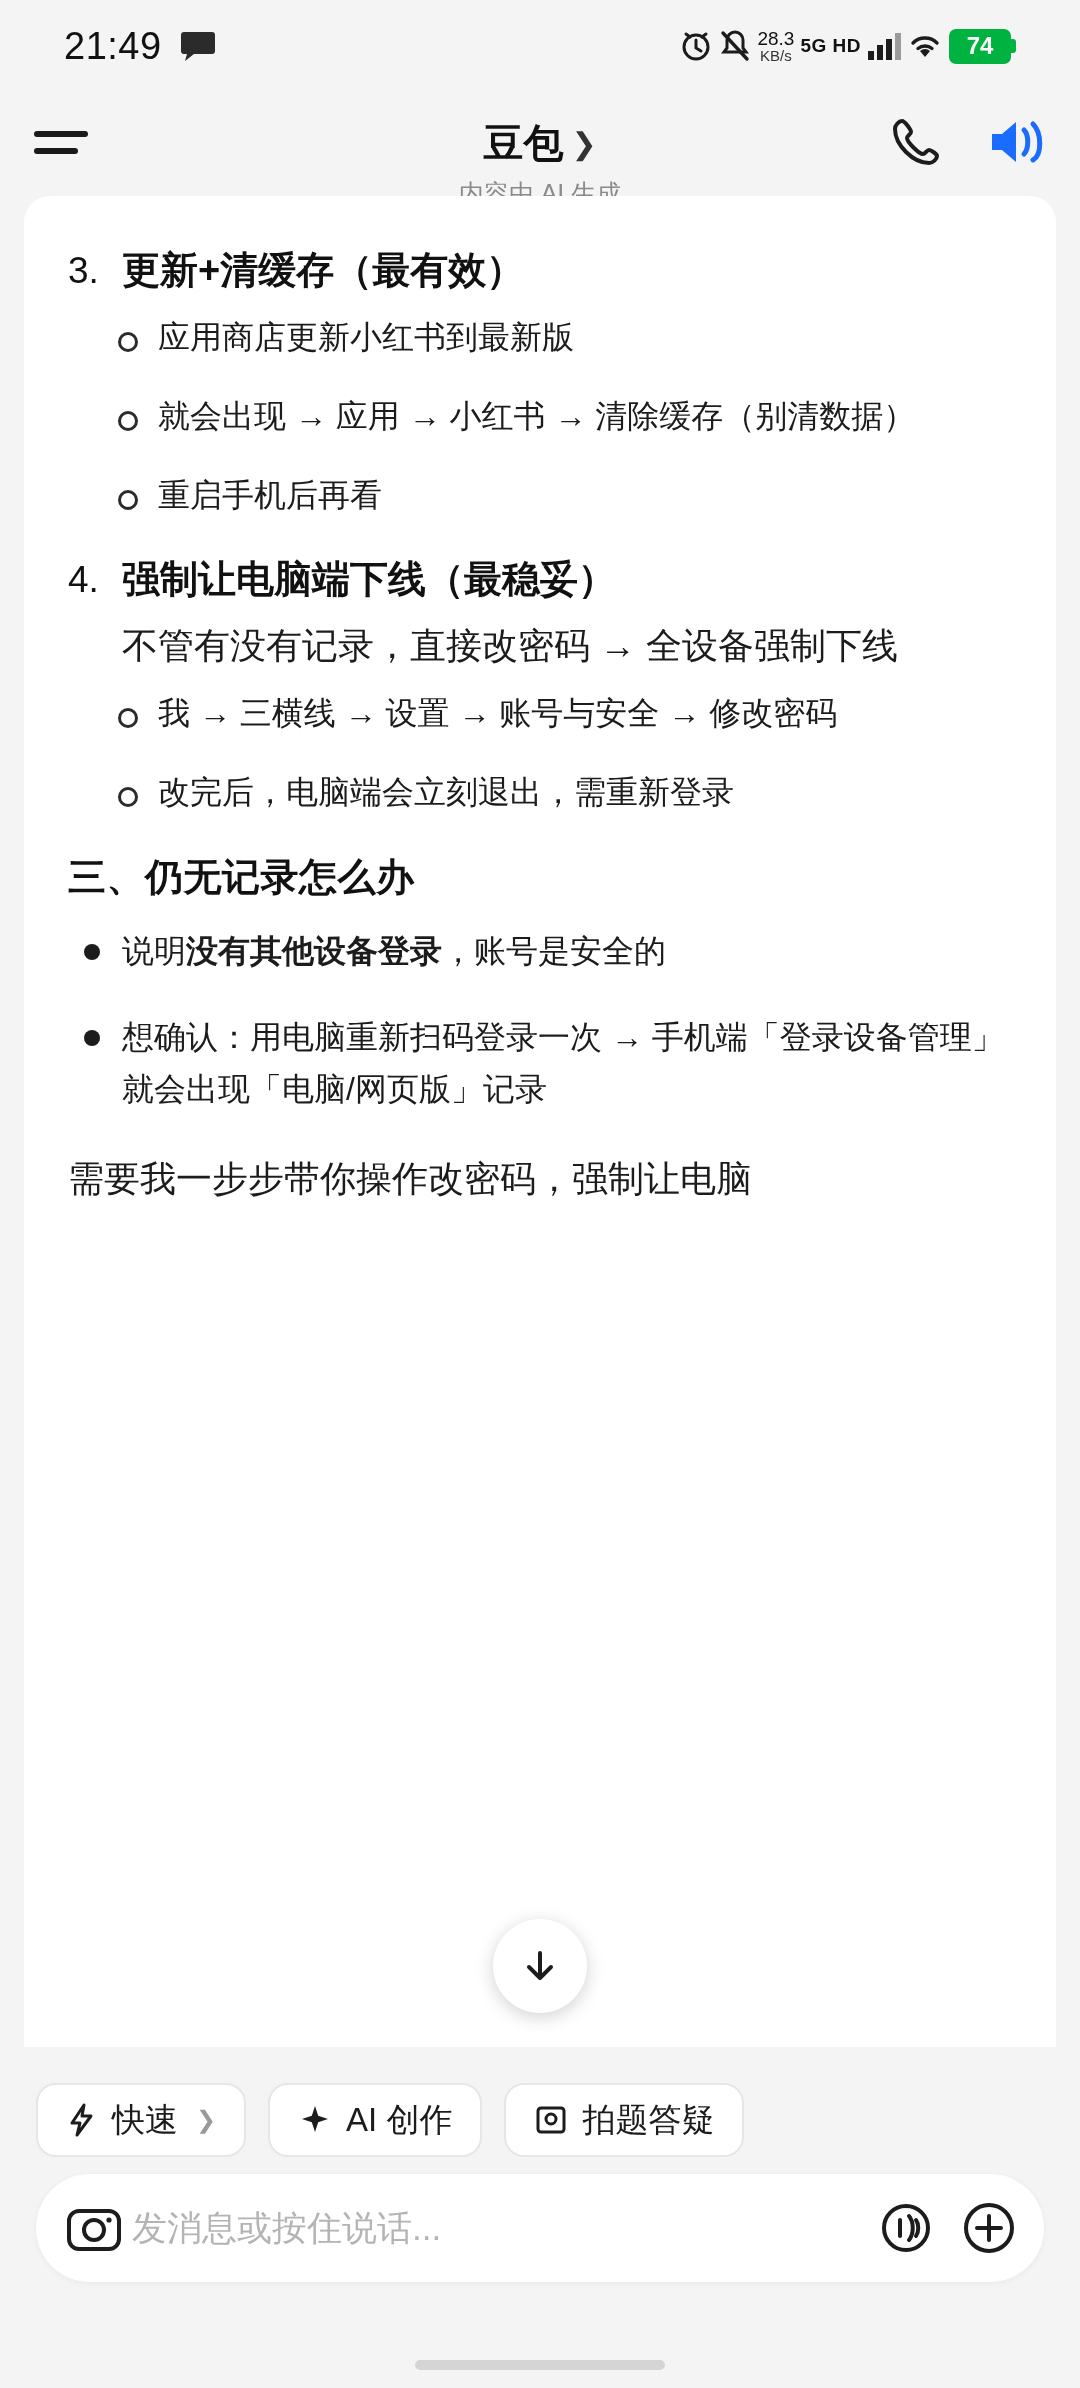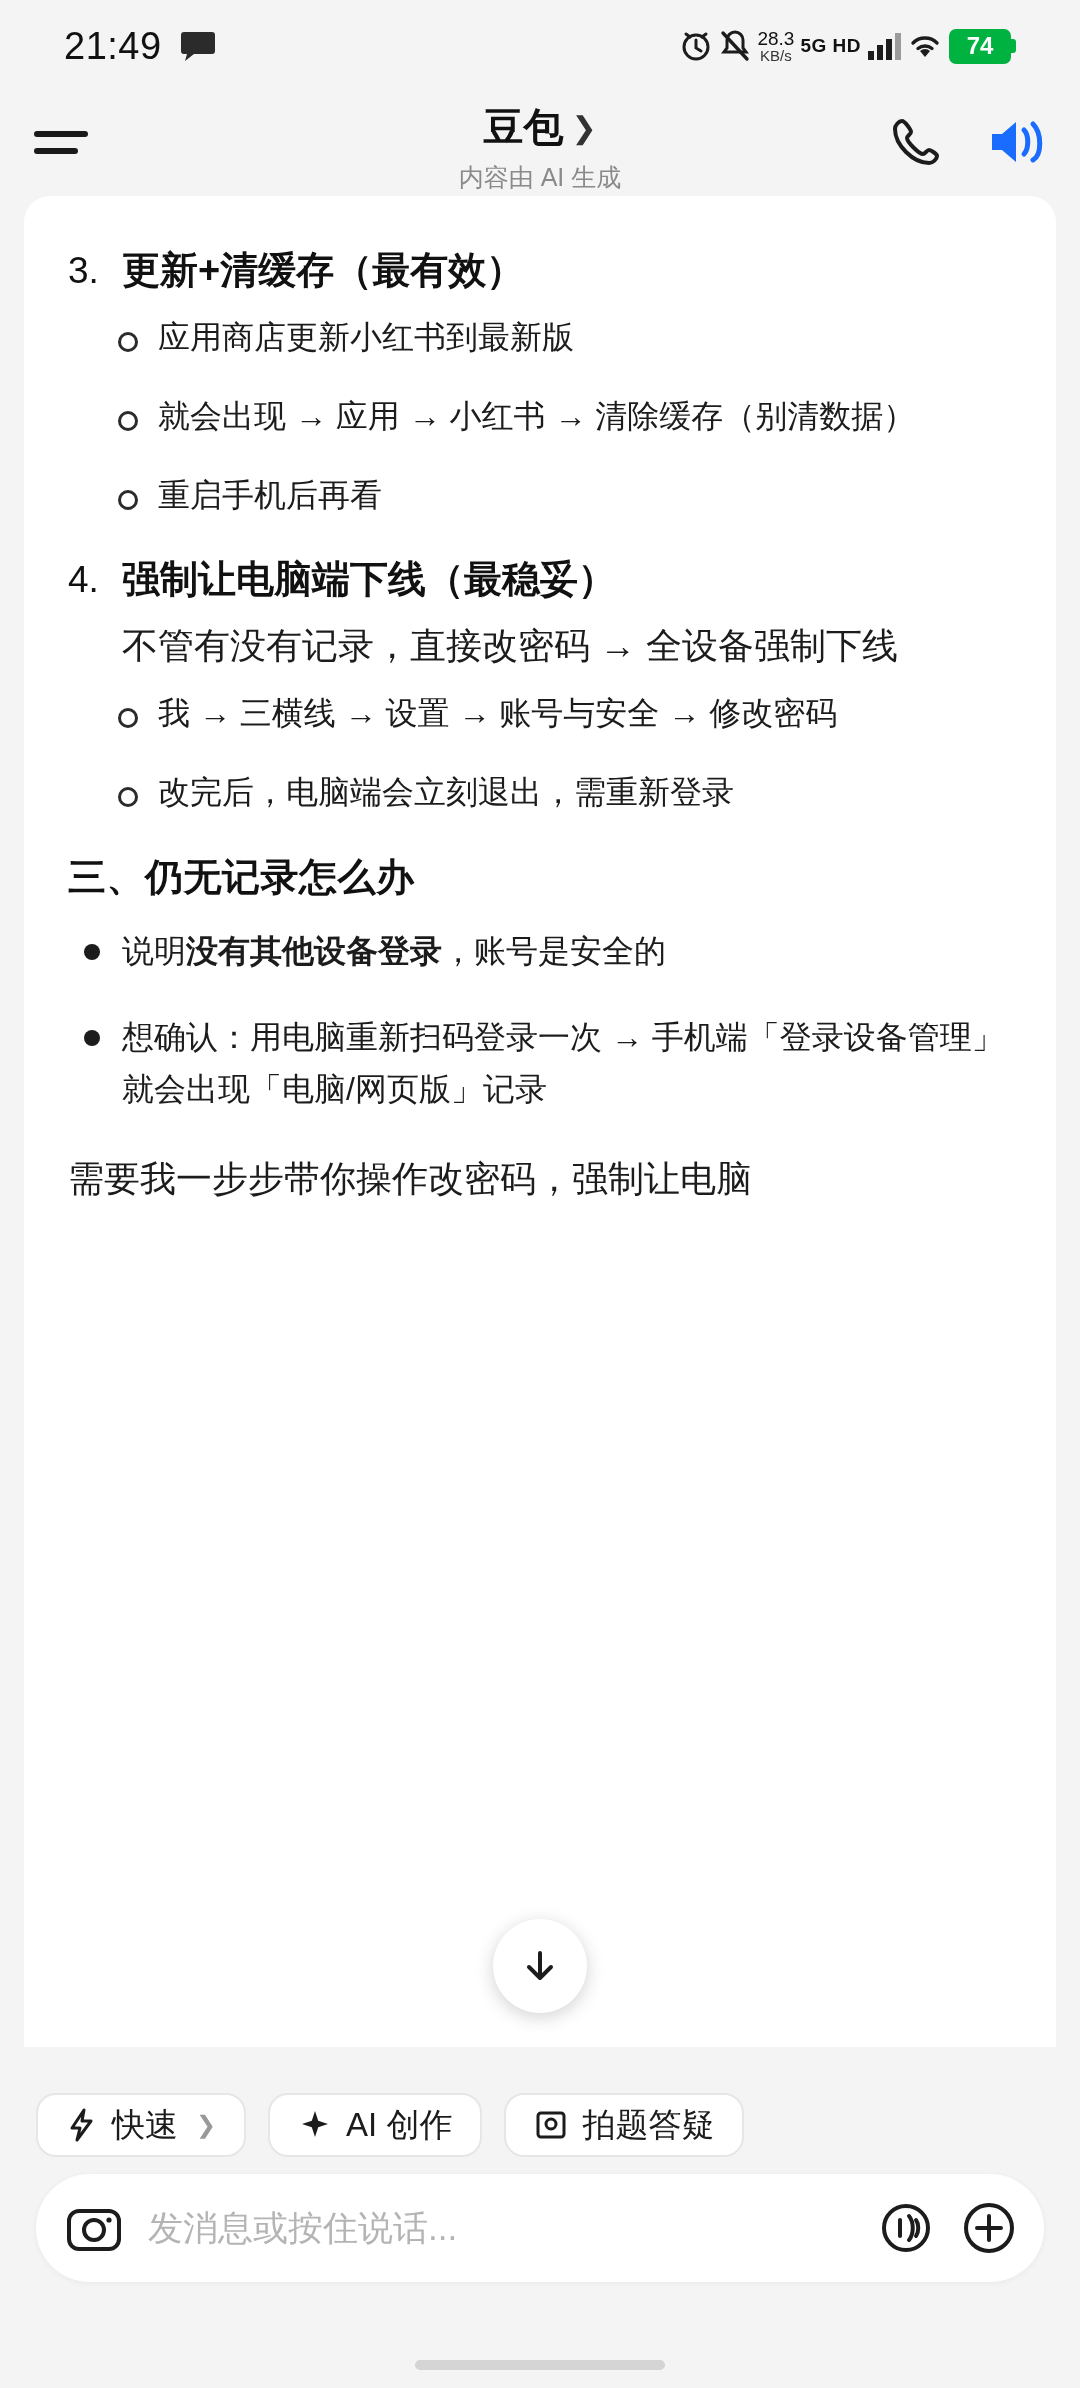--- a/index.html
+++ b/index.html
@@ -35,21 +35,21 @@
   
   .header {
     height:100px; display:flex; align-items:center; padding:0 34px;
     background:#f4f4f4; position:relative;
   }
   .hamburger { width:54px; display:flex; flex-direction:column; gap:11px; cursor:pointer; }
   .hamburger i { display:block; height:6px; background:#1a1a1a; border-radius:3px; }
   .hamburger i:nth-child(1){ width:54px; }
   .hamburger i:nth-child(2){ width:44px; }
   .title-block {
-    position:absolute; left:0; right:0; top:8px;
+    position:absolute; left:0; right:0; top:24px;
     display:flex; flex-direction:column; align-items:center; pointer-events:none;
   }
   .title-row { display:flex; align-items:center; gap:8px; }
   .title-row .t { font-size:40px; font-weight:700; color:#111; }
   .title-row .chev { font-size:30px; color:#333; }
   .subtitle { font-size:25px; color:#8a8a8a; margin-top:6px; }
   .header-actions {
     margin-left:auto; display:flex; align-items:center; gap:44px;
     position:relative; z-index:2;
   }
@@ -107,35 +107,35 @@
     z-index:5;
   }
 
   
   .chips {
     position:absolute; left:0; right:0; bottom:231px;
     padding:0 36px; display:flex; gap:22px; align-items:center;
     overflow:hidden;
   }
   .chip {
-    flex:0 0 auto; height:64px; padding:0 28px;
+    flex:0 0 auto; height:74px; padding:0 28px;
     background:#fff; border:2px solid #e6e6e6; border-radius:20px;
     display:flex; align-items:center; gap:14px;
     font-size:33px; color:#1c1c1c; white-space:nowrap;
   }
   .chip .chev { font-size:24px; color:#999; margin-left:4px; }
 
   
   .inputbar {
     position:absolute; left:36px; right:36px; bottom:106px; height:108px;
     background:#fff; border-radius:54px;
     display:flex; align-items:center; padding:0 26px 0 30px;
     box-shadow:0 1px 6px rgba(0,0,0,0.05);
   }
-  .input-ph { flex:1; font-size:35px; color:#b4b4b4; margin-left:26px; }
+  .input-ph { flex:1; font-size:35px; color:#b4b4b4; margin-left:10px; }
   .inp-actions { display:flex; align-items:center; gap:26px; }
 
   .homebar {
     position:absolute; bottom:18px; left:50%; transform:translateX(-50%);
     width:250px; height:10px; border-radius:5px; background:#d5d5d5;
   }
   svg { display:block; }
 </style>
 </head>
 <body>

